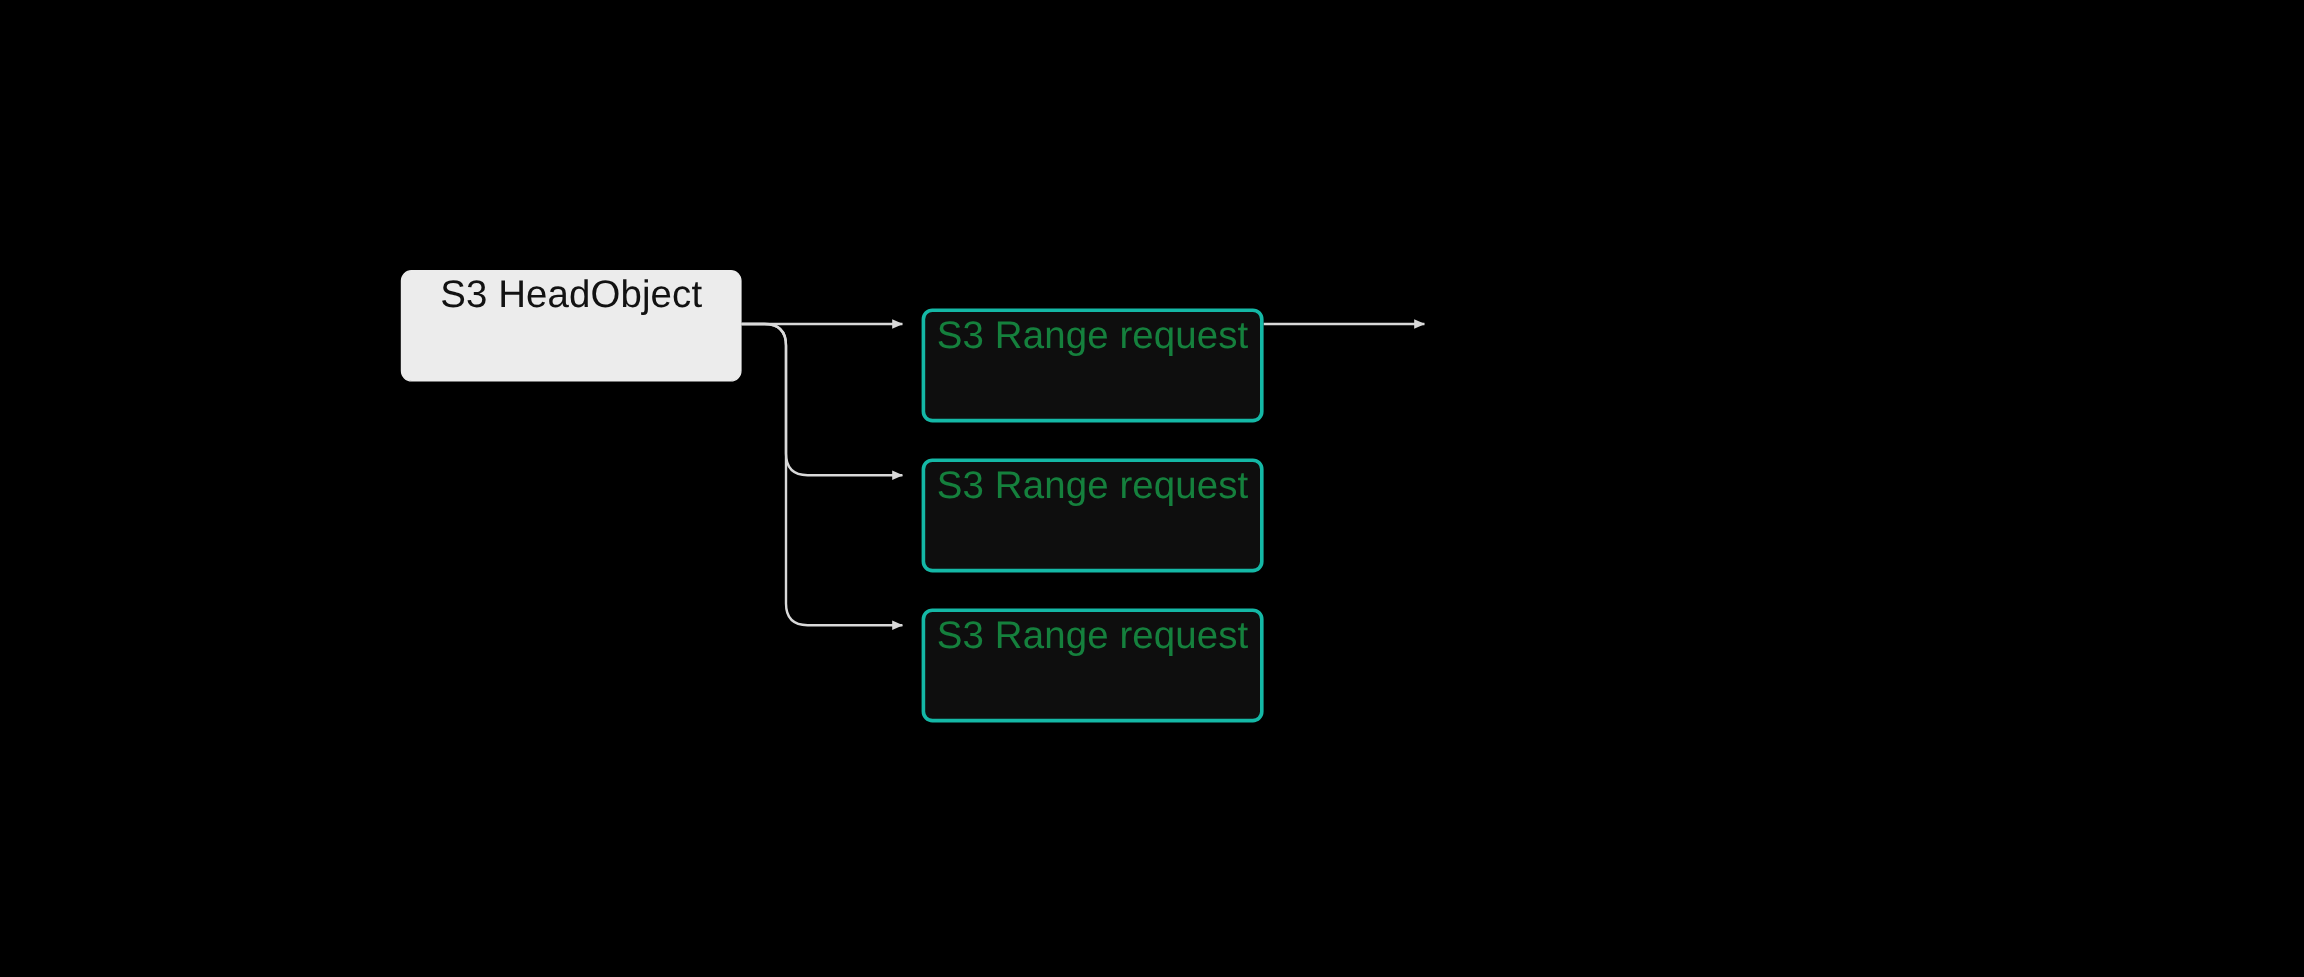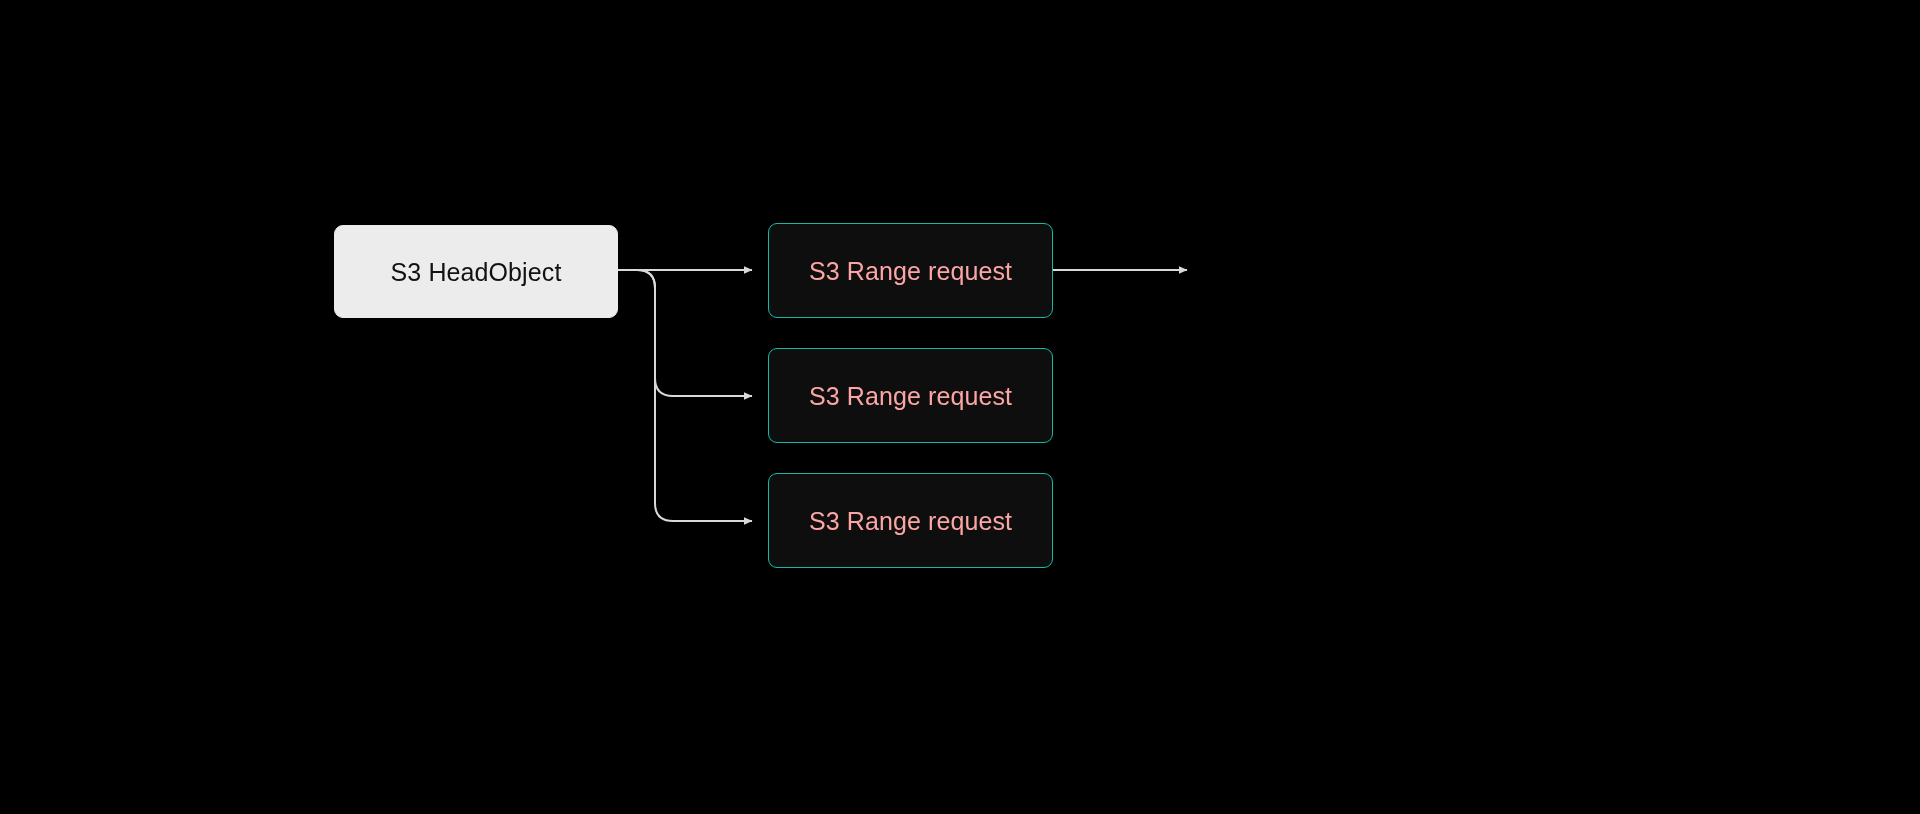--- a/index.html
+++ b/index.html
@@ -27,37 +27,37 @@
     top: 0;
     width: 1920px;
     height: 814px;
     pointer-events: none;
   }
   .node {
     position: absolute;
     box-sizing: border-box;
     border-radius: 9px;
     display: flex;
-    align-items: center;
     justify-content: center;
     text-align: center;
-    font-size: 25px;
+    font-size: 32px;
     line-height: 1.2;
     letter-spacing: 0.1px;
     padding: 0 28px;
   }
   .node-light {
     background: #ececec;
     color: #121212;
     border: 1px solid #ececec;
   }
   .node-dark {
     background: #0e0e0e;
-    color: #fca5a5;
-    border: 1px solid #14b8a6;
+    color: #15803d;
+    border: 3px solid #14b8a6;
+    margin-top: 34px;
   }
   .node-label {
     display: block;
     white-space: nowrap;
   }
   
   #node-head      { left: 334px; top: 225px; width: 284px; height: 93px; }
   #node-range-1   { left: 768px; top: 223px; width: 285px; height: 95px; }
   #node-range-2   { left: 768px; top: 348px; width: 285px; height: 95px; }
   #node-range-3   { left: 768px; top: 473px; width: 285px; height: 95px; }

